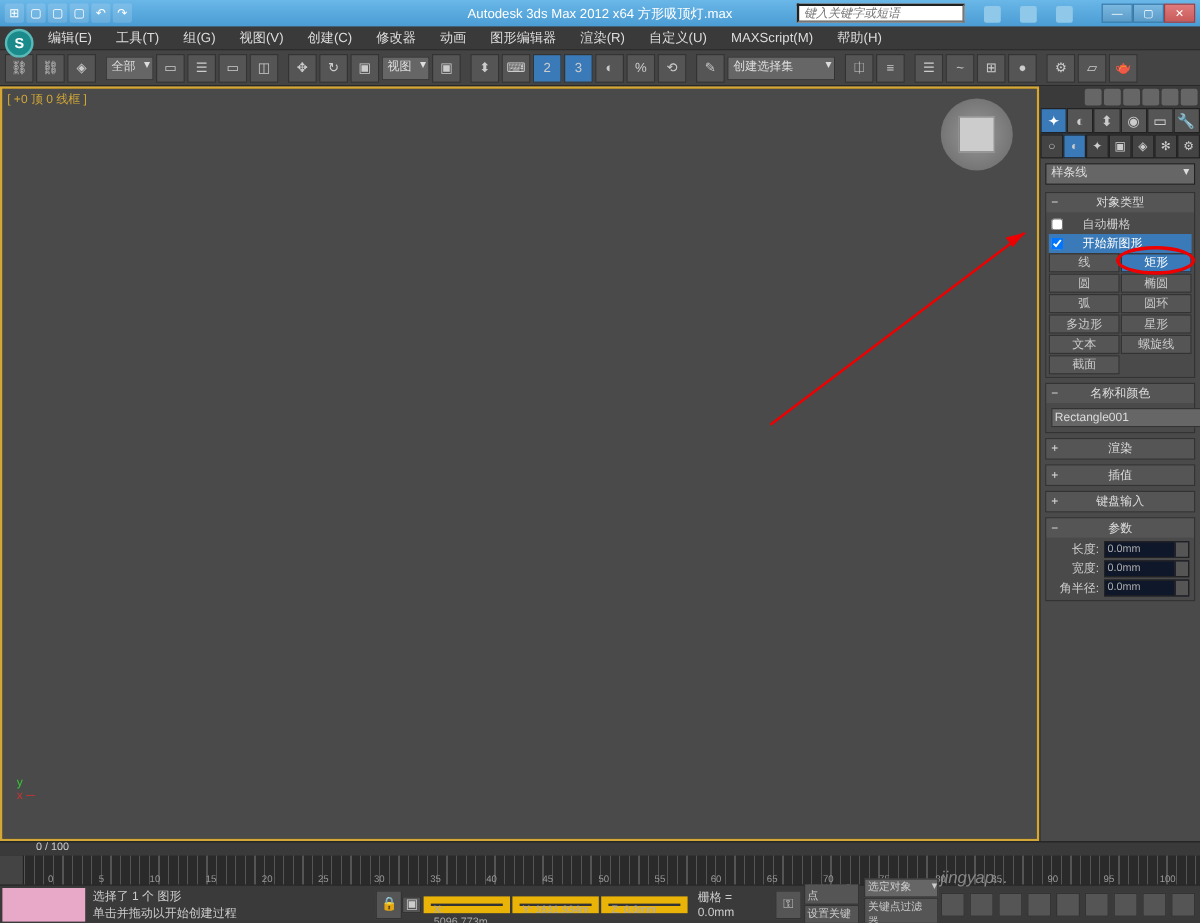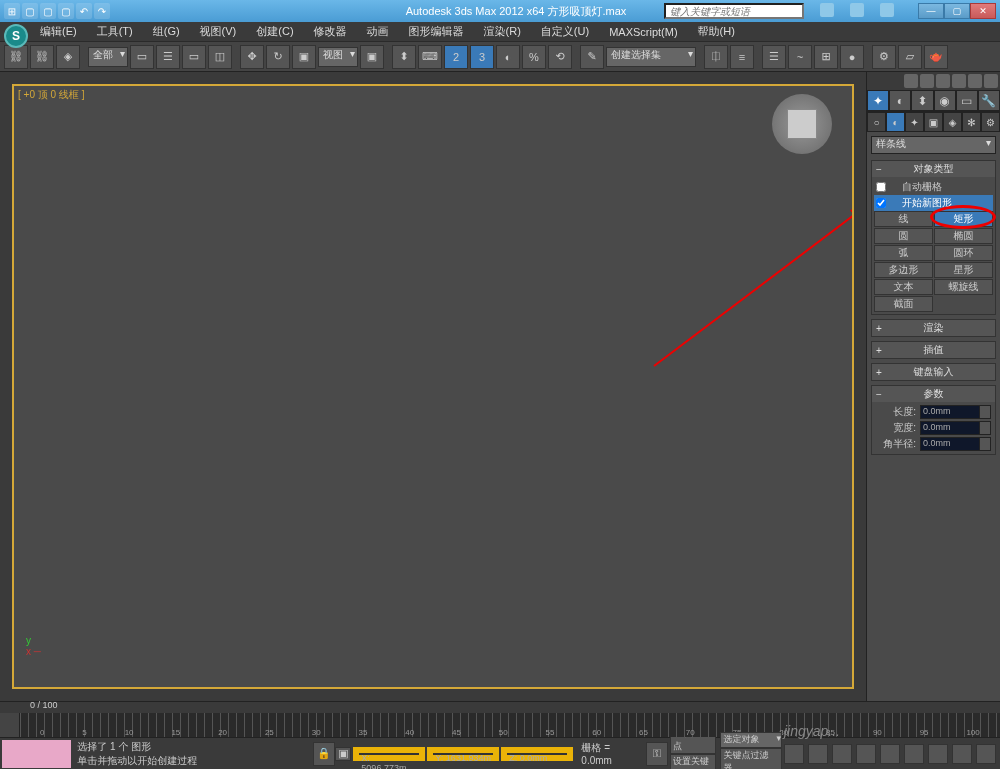--- a/index.html
+++ b/index.html
@@ -2,22 +2,22 @@
 <html><head>
 <meta charset="utf-8">
 <style>
 * { box-sizing: border-box; margin: 0; padding: 0; font-family: "Microsoft YaHei", Arial, sans-serif; }
 body { background: #3a3a3a; color: #ccc; font-size: 11px; overflow: hidden; width: 1000px; height: 769px; position: relative; }
 
 
 .titlebar { height: 22px; background: linear-gradient(#6ab7e8,#4a9cd4); display: flex; align-items: center; padding: 0 4px; position: relative; }
 .titlebar .qat { display: flex; gap: 2px; }
 .titlebar .qat span { width: 16px; height: 16px; background: rgba(255,255,255,.15); border-radius: 2px; display:inline-flex;align-items:center;justify-content:center;font-size:10px;color:#fff; }
-.titlebar .title { position:absolute; left:50%; transform:translateX(-50%); color:#fff; font-size:11px;margin-left:16px; }
-.titlebar .right { margin-left:auto; display:flex; align-items:flex-start; gap:16px; }
+.titlebar .title { position:absolute; left:50%; transform:translateX(-50%); color:#fff; font-size:11px; }
+.titlebar .right { margin-left:auto; display:flex; align-items:flex-end; gap:16px; }
 .titlebar .search { background:#fff; color:#888; width:140px; height:16px; padding:0 4px; font-size:10px; font-style:italic; }
 .titlebar .ico { width:14px; height:14px; background:#8fc8e8; border-radius:2px; }
 .titlebar .winbtns { display:flex; margin-left:8px; }
 .titlebar .winbtns div { width:26px; height:16px; background:linear-gradient(#7bb8e0,#5a9bc8); border:1px solid #3a7aa8; display:flex;align-items:center;justify-content:center;color:#fff;font-size:9px;}
 .titlebar .winbtns .close { background:linear-gradient(#e07b7b,#c85a5a); border-color:#a83a3a; }
 
 
 .menubar { height:20px; background:#3a3a3a; display:flex; align-items:center; padding:0 30px 0 30px; border-bottom:1px solid #2a2a2a; }
 .menubar .appicon { position:absolute; left:4px; top:24px; width:24px; height:24px; background:#1a8a8a; border-radius:12px; border:2px solid #5ababa; display:flex;align-items:center;justify-content:center;color:#fff;font-weight:bold;font-size:12px;}
 .menubar span { padding:0 10px; color:#ddd; cursor:default; }
@@ -25,21 +25,21 @@
 
 .toolbar { height:30px; background:#444; border-bottom:1px solid #222; display:flex; align-items:center; padding:0 4px; gap:2px; }
 .tbtn { width:24px; height:24px; background:#555; border:1px solid #333; display:inline-flex;align-items:center;justify-content:center;color:#ccc;font-size:11px; }
 .tbtn.active { background:#3a7ab8; }
 .tsep { width:4px; }
 .tsel { height:20px; background:#666; border:1px solid #333; color:#ddd; padding:0 14px 0 4px; font-size:10px; position:relative;}
 .tsel::after{content:"▾";position:absolute;right:2px;}
 
 
 .main { display:flex; height:calc(769px - 22px - 20px - 30px - 32px - 12px - 24px); }
-.viewport { flex:1; background:#4a4a4a; position:relative; border:1px solid #000; margin:13px; }
+.viewport { flex:1; background:#4a4a4a; position:relative; border:1px solid #000; margin:1px; }
 .viewport.active { outline:2px solid #d4a838; outline-offset:-1px; }
 .vp-label { position:absolute; top:2px; left:4px; color:#d4a838; font-size:10px; }
 .viewcube { position:absolute; top:8px; right:20px; width:60px; height:60px; border-radius:50%; background:radial-gradient(#999,#666); display:flex;align-items:center;justify-content:center; }
 .viewcube::before{content:"";width:28px;height:28px;background:#ccc;border:1px solid #888;}
 .axis { position:absolute; bottom:30px; left:12px; font-size:10px; }
 .axis .y{color:#3c3;} .axis .x{color:#c33;}
 
 
 .arrow-line { position:absolute; pointer-events:none; }
 
@@ -251,20 +251,29 @@
           <button>星形</button>
           <button>文本</button>
           <button>螺旋线</button>
           <button>截面</button>
           <button style="visibility:hidden"></button>
           <div class="red-circle" style="top:-6px;left:56px;width:66px;height:24px;"></div>
         </div>
       </div>
     </div>
 
+    <div class="rollout">
+      <div class="rollout-hdr">名称和颜色</div>
+      <div class="rollout-body">
+        <div class="name-row">
+          <input value="Rectangle001" style="">
+
+        </div>
+      </div>
+    </div>
 
     <div class="rollout">
       <div class="rollout-hdr plus">渲染</div>
     </div>
     <div class="rollout">
       <div class="rollout-hdr plus">插值</div>
     </div>
 
 
     <div class="rollout">

